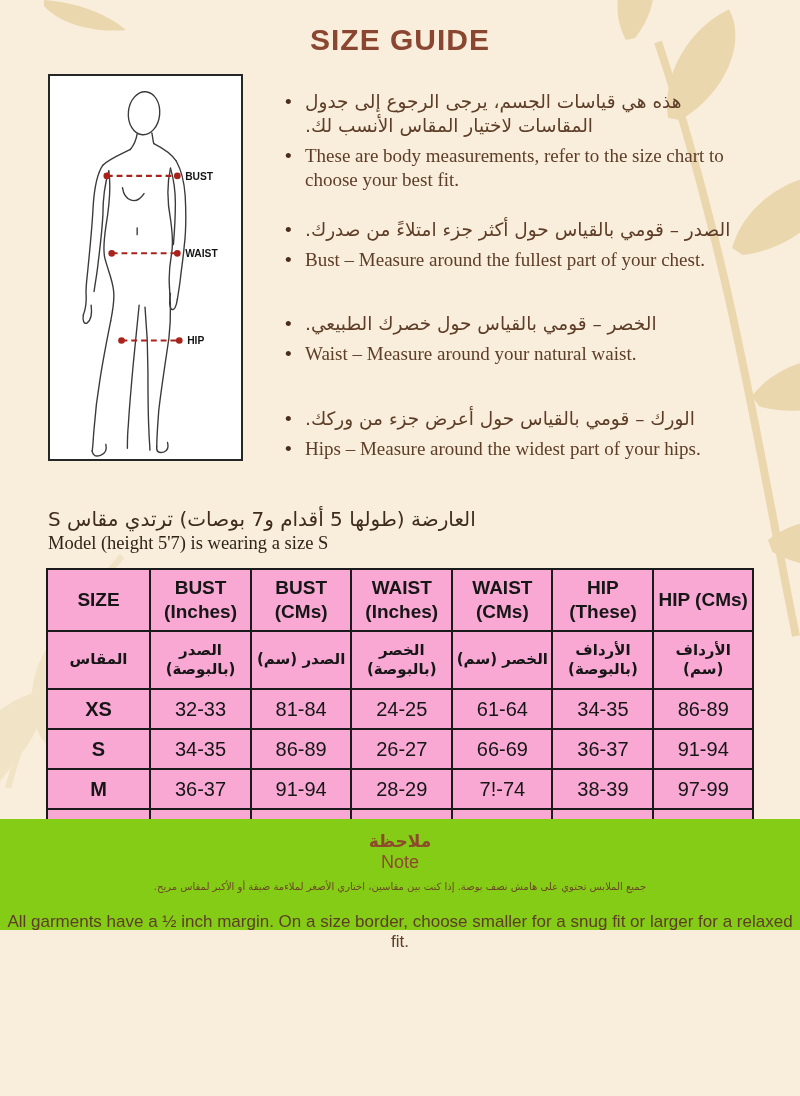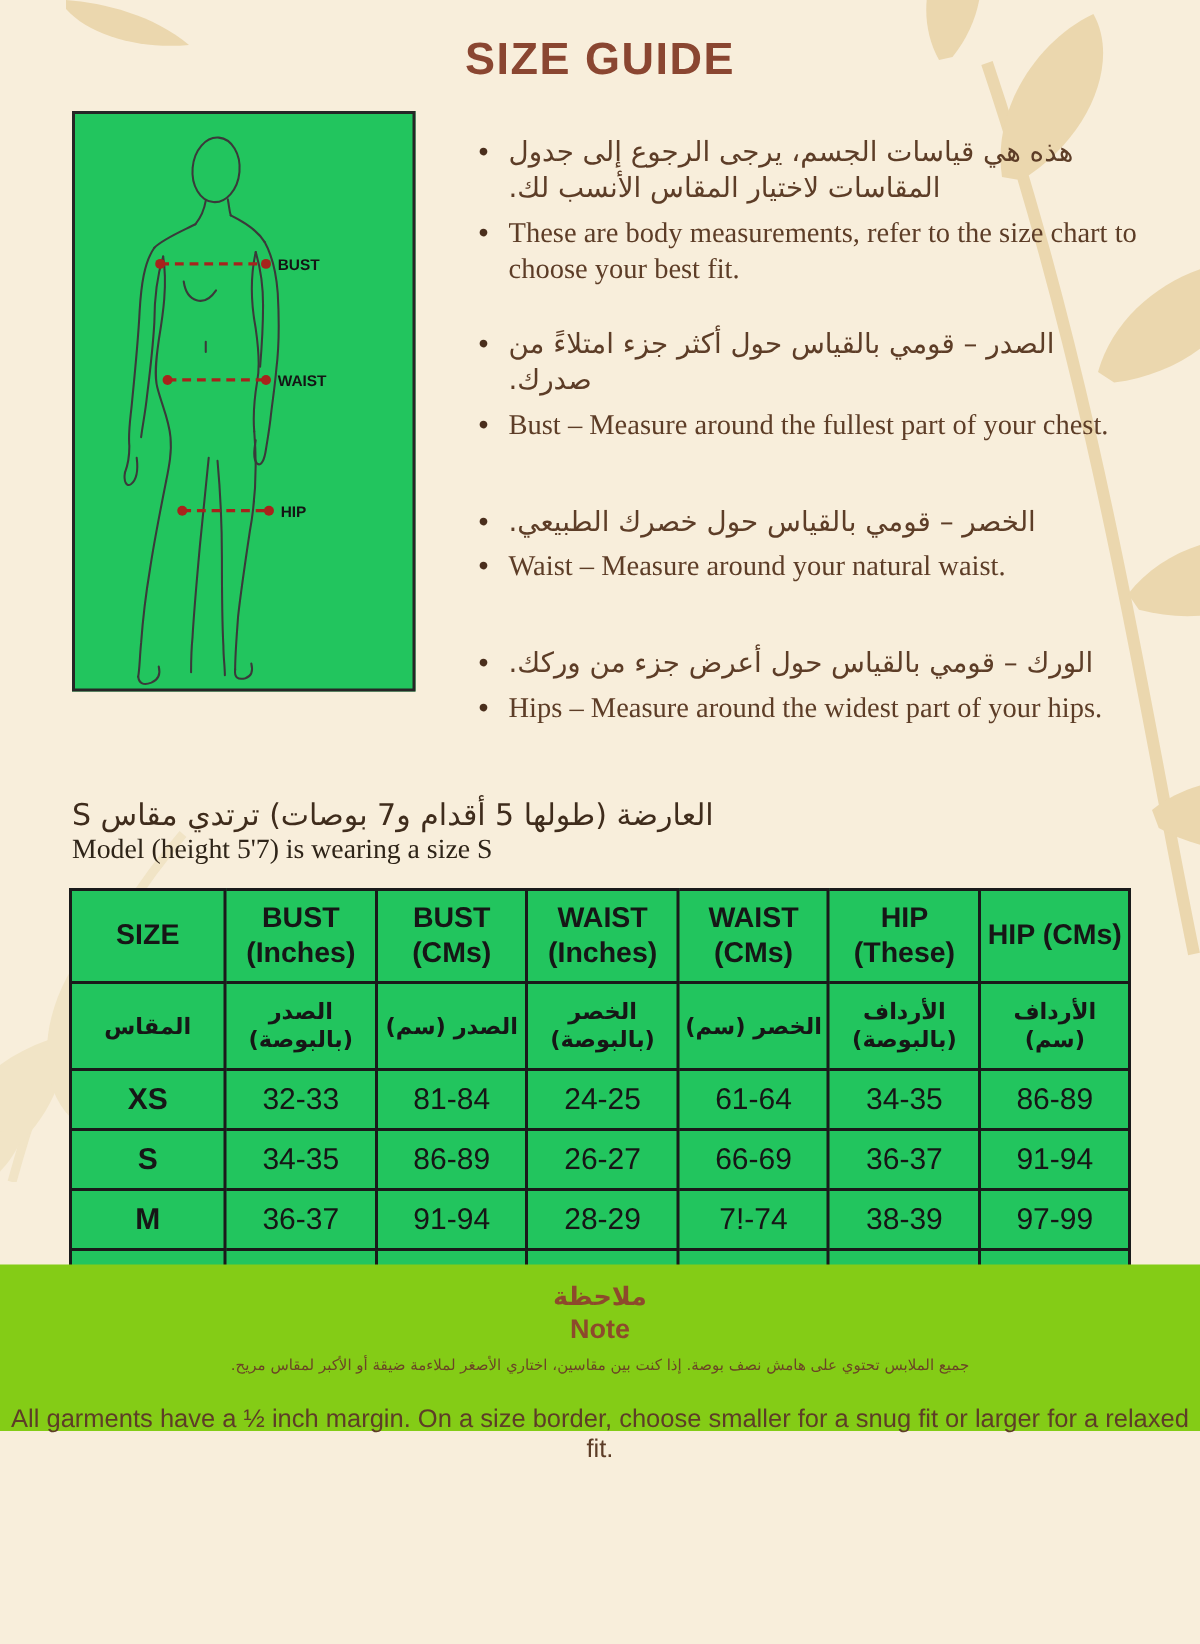--- a/index.html
+++ b/index.html
@@ -24,22 +24,22 @@
     font-family:"DejaVu Sans",sans-serif;
   }
   .title {
     font-size:30px; font-weight:800; color:#8a4631; letter-spacing:1px;
     margin-top:3px; font-family:"Liberation Sans",sans-serif;
   }
 
   
   .content-row { display:flex; margin:17px 40px 0 48px; }
   .figure-box {
-    width:229px; height:387px; flex-shrink:0;
-    background:#22c55e; border:2px solid #262626;
+    width:195px; height:387px; flex-shrink:0;
+    background:#ffffff; border:2px solid #262626;
   }
   .bullets { flex:1; margin-left:42px; padding-top:16px; }
   .bullet-group { margin-bottom:26px; }
   .bullet-group.gap-lg { margin-bottom:40px; }
   .bullet-item { display:flex; align-items:flex-start; margin-bottom:5px; }
   .bullet-marker { width:20px; flex-shrink:0; color:#4a2e1c; font-size:19px; line-height:1.3; }
   .bullet-text-ar {
     flex:1; direction:rtl; text-align:left;
     font-size:18.5px; line-height:1.32; color:#5d3d27;
     font-family:"DejaVu Sans",sans-serif;
@@ -55,42 +55,42 @@
     direction:rtl; text-align:left; display:inline-block;
     font-size:20px; color:#3f2c1c; font-family:"DejaVu Sans",sans-serif;
   }
   .model-note .en {
     font-size:18.5px; color:#2e2418; font-family:"Liberation Serif",serif; margin-top:2px;
   }
 
   
   table.size-table {
     border-collapse:collapse; margin-left:46px; width:708px;
-    background:#22c55e; table-layout:fixed;
+    background:#f9a8d4; table-layout:fixed;
   }
   .size-table td {
     border:2px solid #1a1a1a; text-align:center; vertical-align:middle;
     color:#161616; padding:2px 2px;
   }
   .row-head-en td { height:62px; font-weight:bold; font-size:19px; line-height:1.25; }
   .row-head-ar td {
     height:58px; font-weight:bold; font-size:15px; line-height:1.3;
     direction:rtl; font-family:"DejaVu Sans",sans-serif;
   }
   .row-data td { height:40px; font-size:20px; }
   .row-data td.size-cell { font-weight:bold; }
 
   
   .note-strip {
     position:absolute; left:0; right:0; bottom:0; height:111px;
     background:#84cc16; text-align:center; padding-top:12px; z-index:2;
   }
   .note-title-ar { font-size:17px; font-weight:bold; color:#8d4a2c; direction:rtl;
     font-family:"DejaVu Sans",sans-serif; }
-  .note-title-en { font-size:18px; font-weight:bold; color:#8d4a2c; margin-top:1px; }
+  .note-title-en { font-size:18px; font-weight:normal; color:#8d4a2c; margin-top:1px; }
   .note-body-ar { font-size:10px; color:#6b4526; direction:rtl; margin-top:8px;
     font-family:"DejaVu Sans",sans-serif; }
   .note-body-en { font-size:17px; color:#5d3d27; margin-top:20px; }
 
   
   .diagram-label { font-family:"Liberation Sans",sans-serif; font-weight:bold; font-size:10.5px; fill:#141414; }
 </style>
 </head>
 <body>
 

